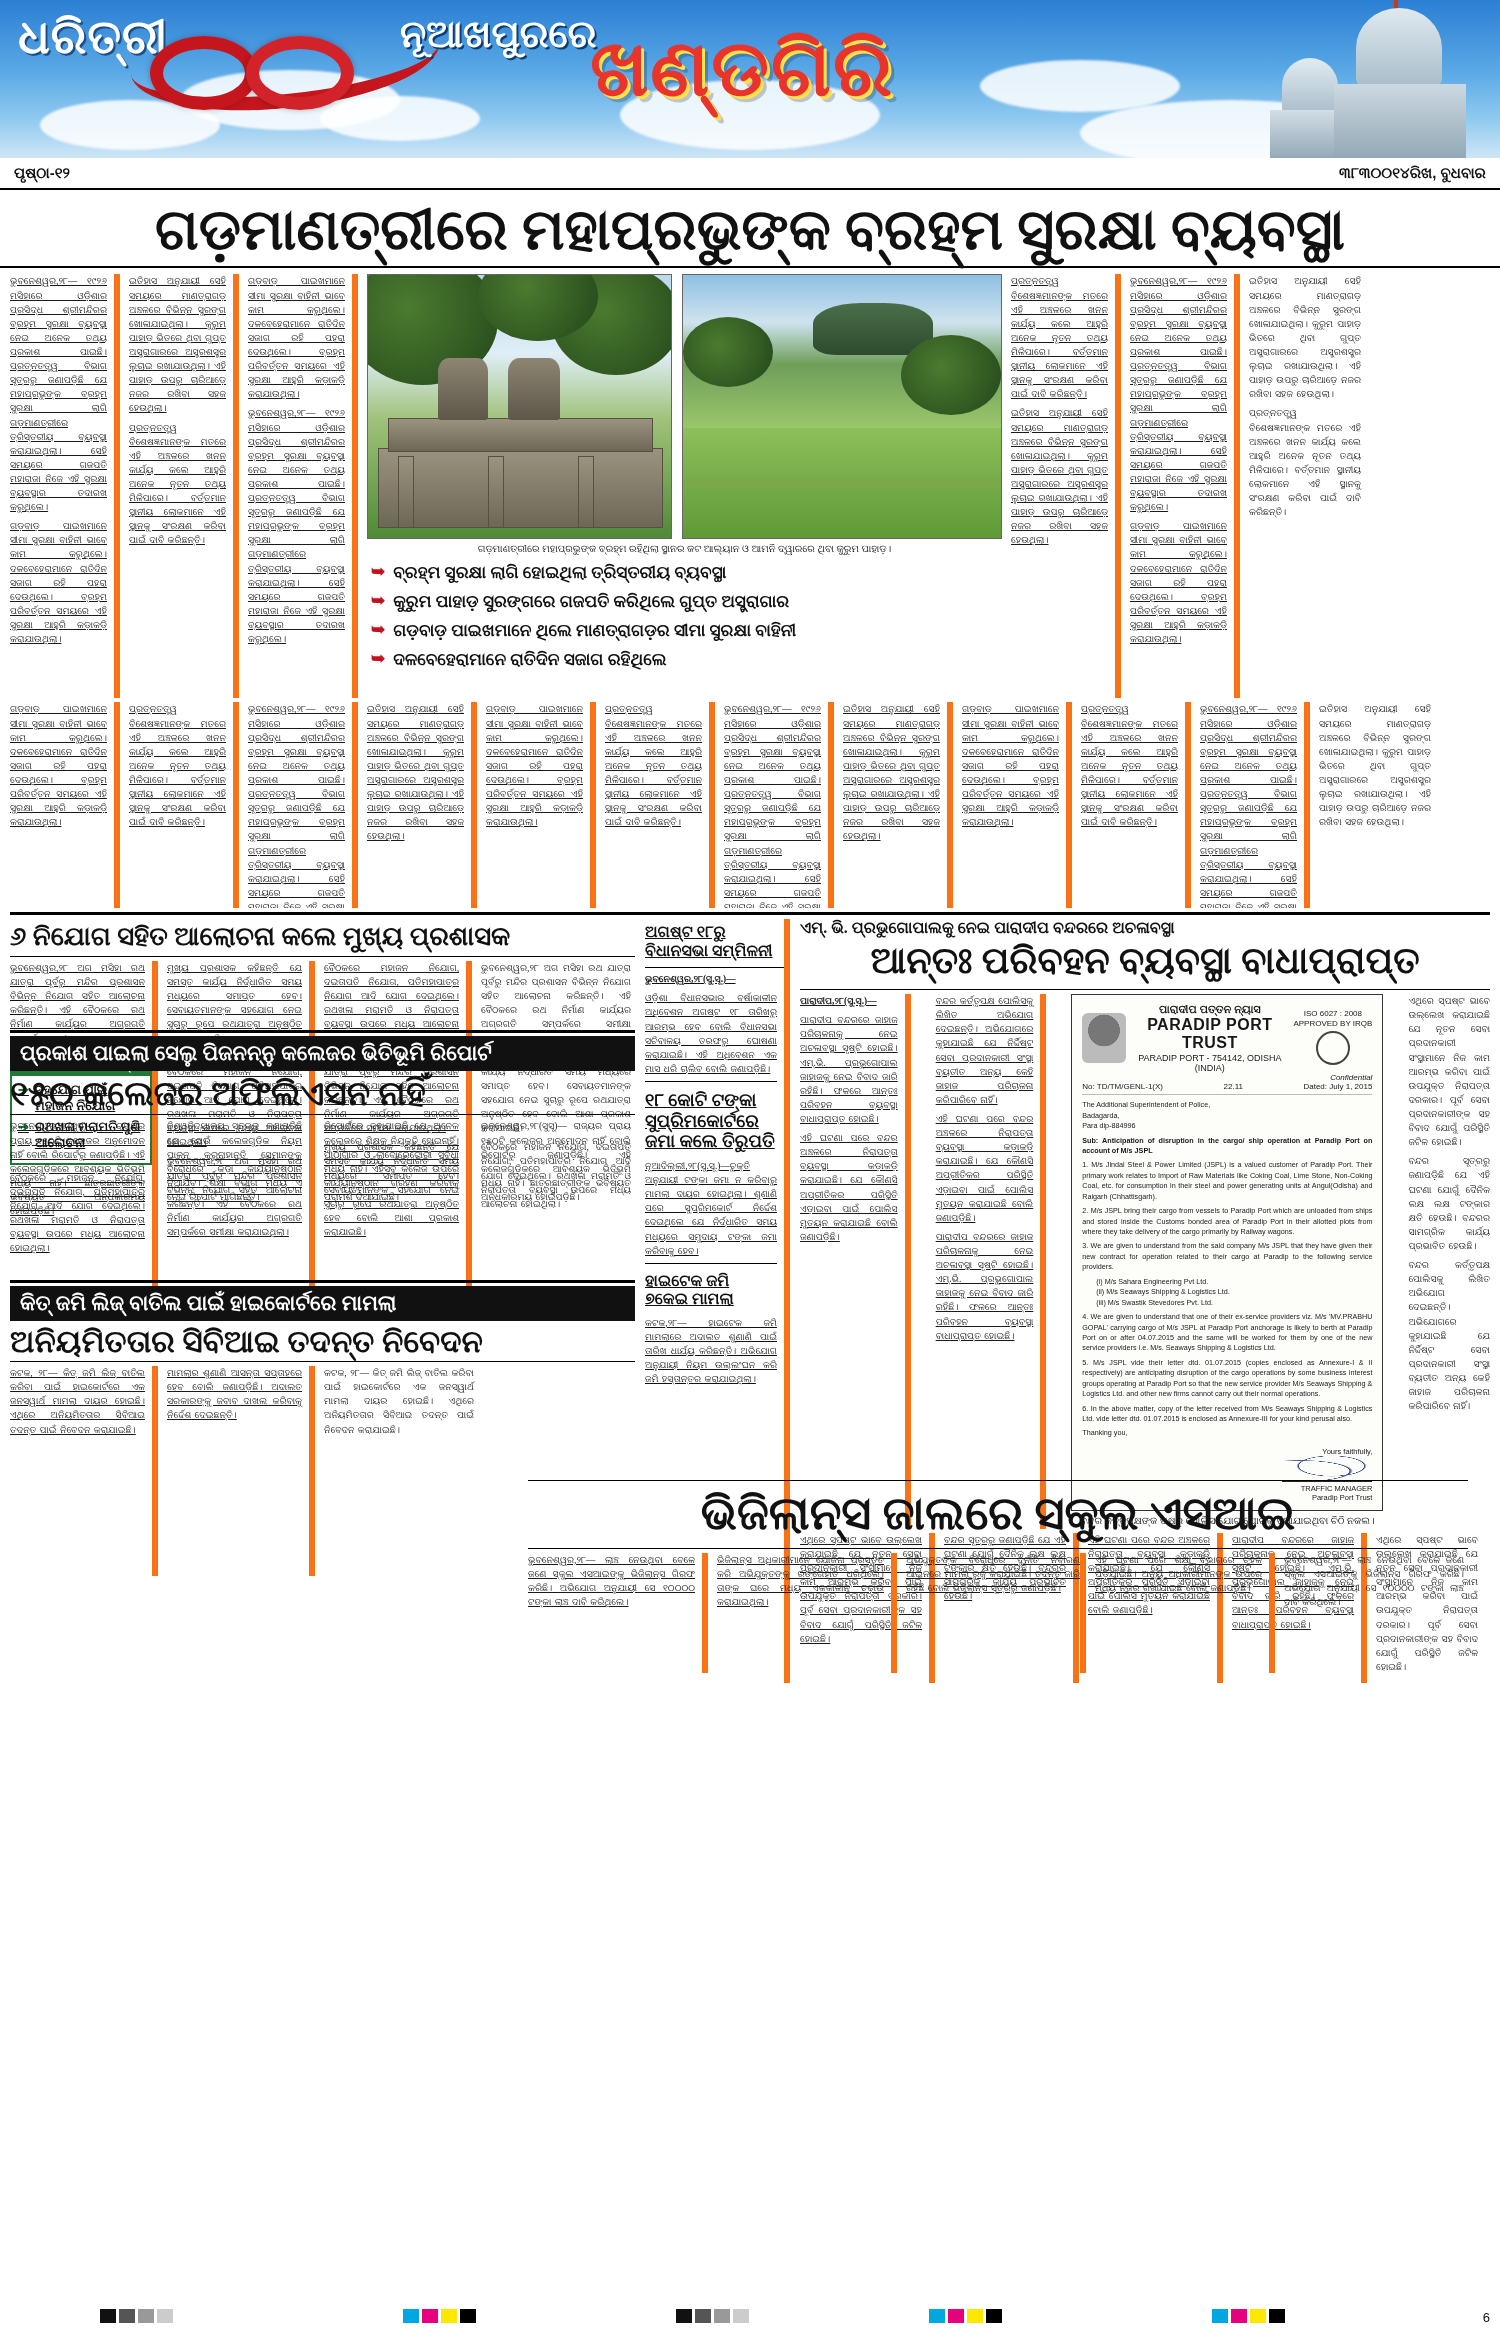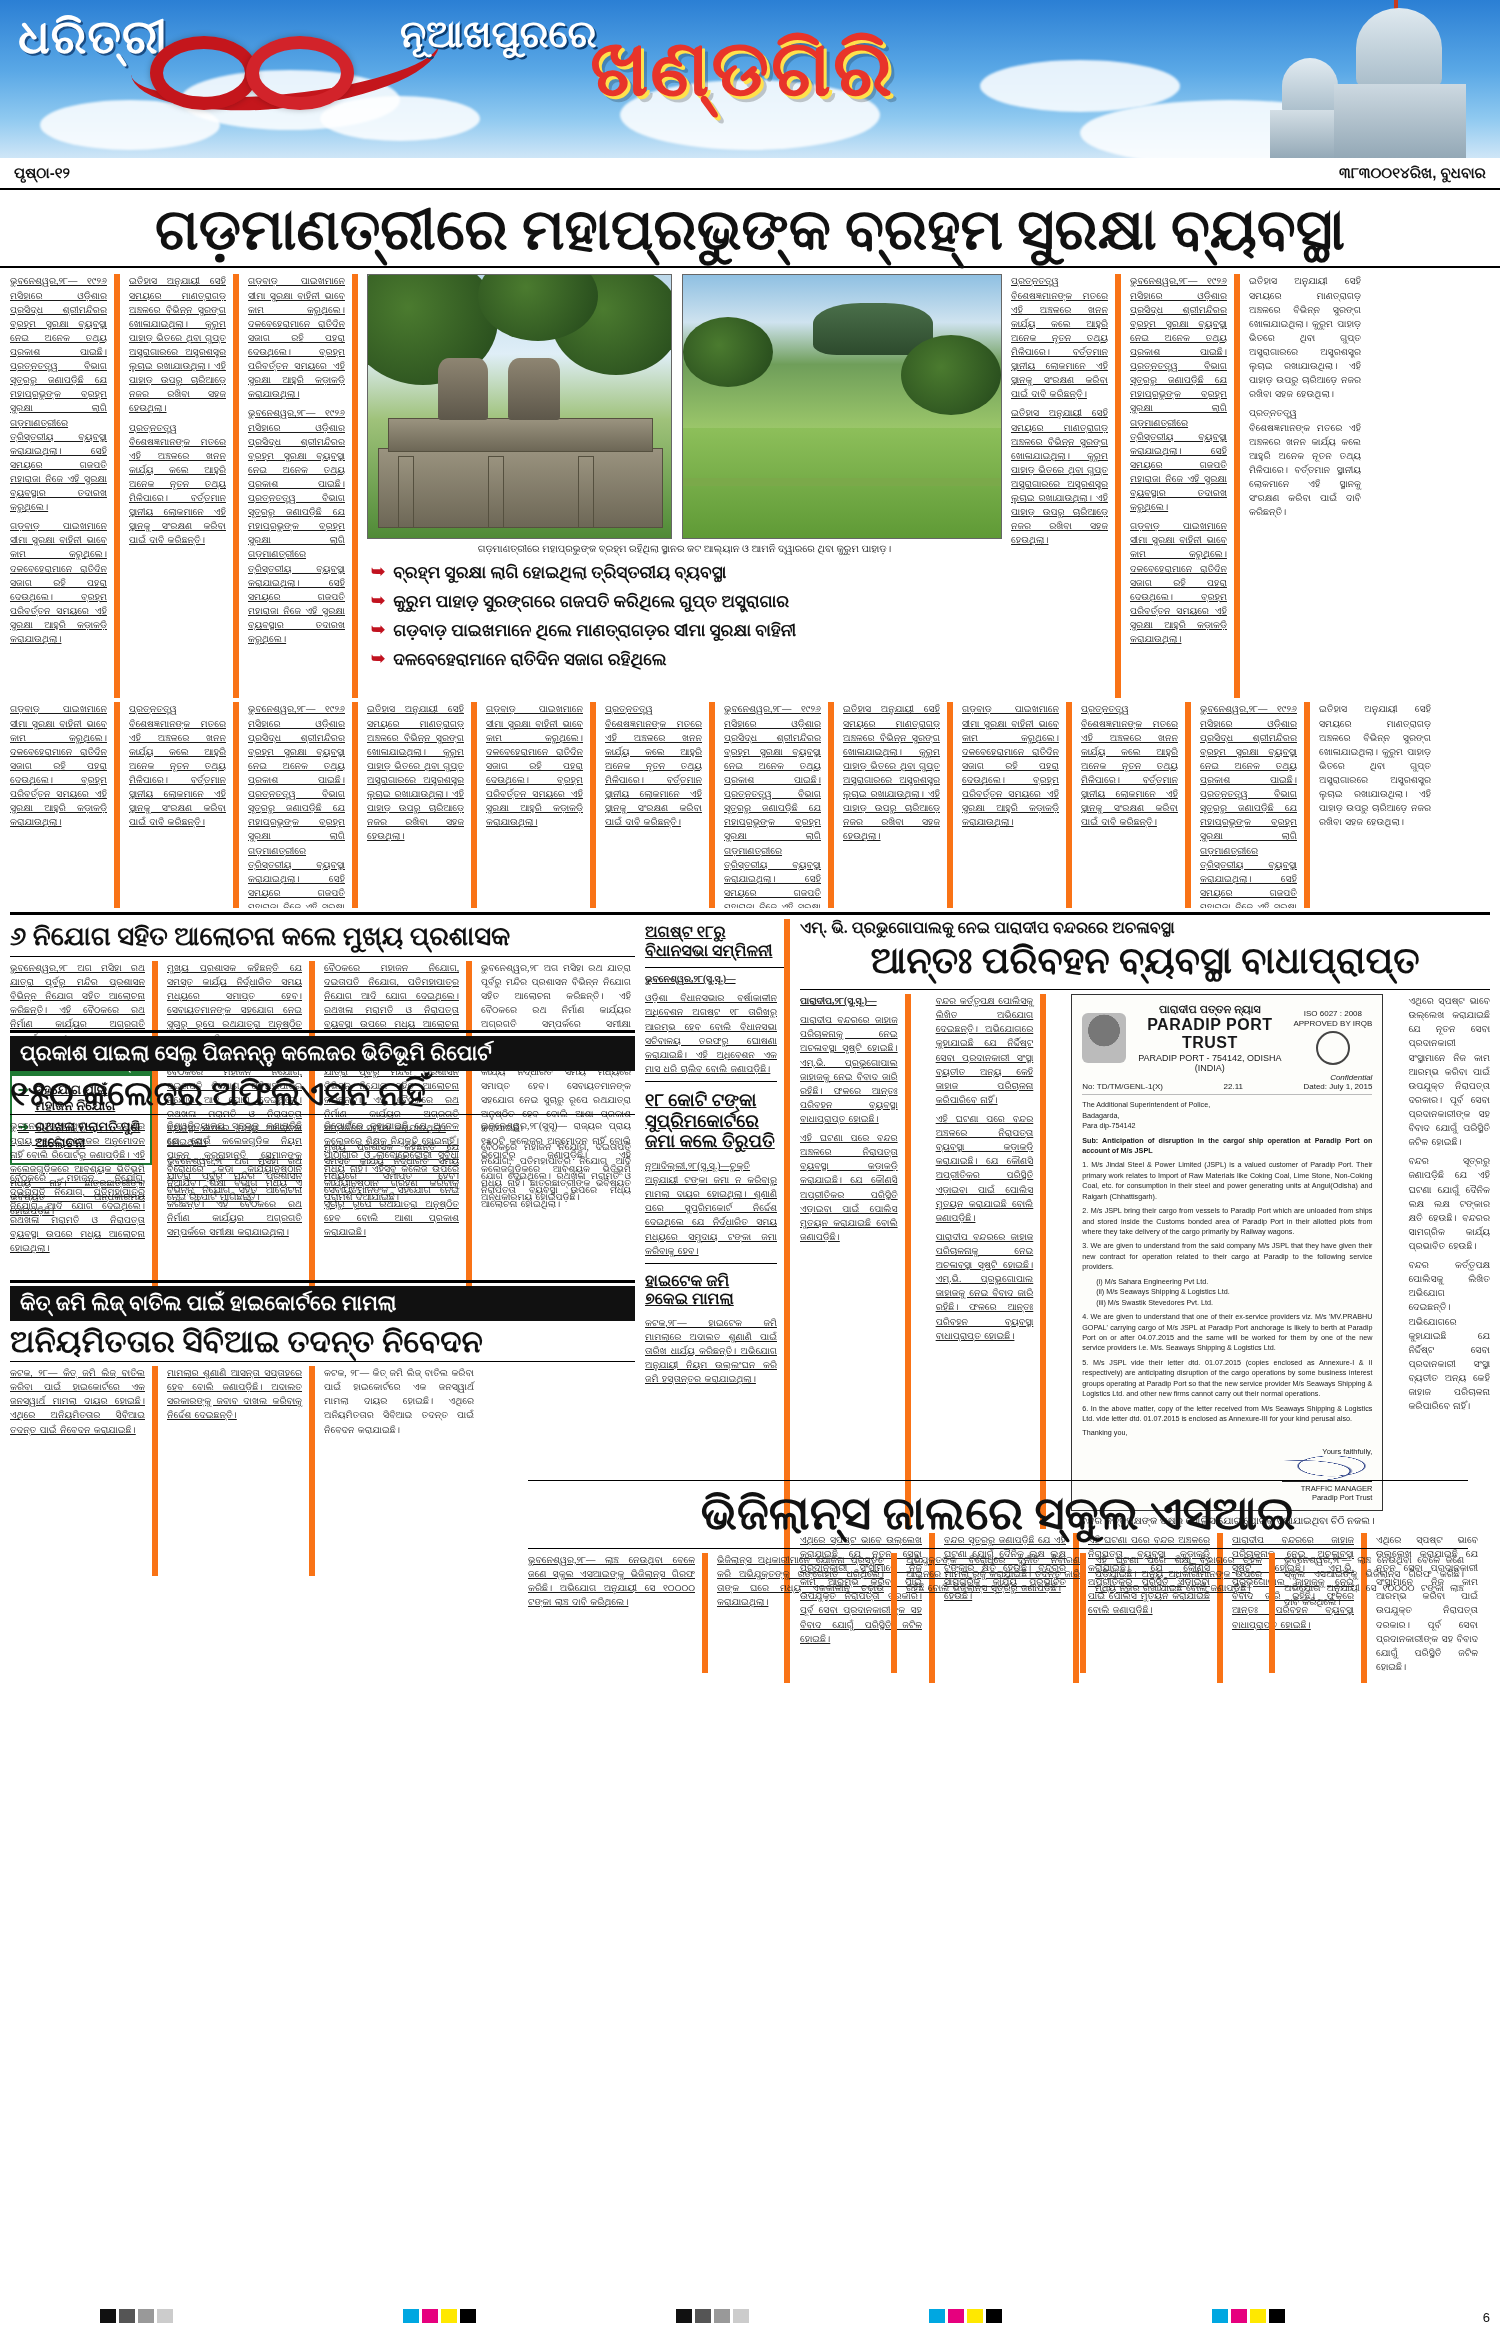--- a/index.html
+++ b/index.html
@@ -444,21 +444,21 @@
             </div>
             <div class="conf">Confidential</div>
             <div class="ref">
               <span>No:  TD/TM/GENL-1(X)</span>
               <span>22.11</span>
               <span>Dated: July 1, 2015</span>
             </div>
             <div class="body">
               <p style="white-space:pre-line;">The Additional Superintendent of Police,
 Badagarda,
-Para dip-754142</p>
+Para dip-884996</p>
               <p style="font-weight:bold;">Sub:   Anticipation of disruption in the cargo/ ship operation at Paradip Port on account of M/s JSPL</p>
               <p>1.   M/s Jindal Steel &amp; Power Limited (JSPL) is a valued customer of Paradip Port. Their primary work relates to Import of Raw Materials like Coking Coal, Lime Stone, Non-Coking Coal, etc. for consumption in their steel and power generating units at Angul(Odisha) and Raigarh (Chhattisgarh).</p>
               <p>2.   M/s JSPL bring their cargo from vessels to Paradip Port which are unloaded from ships and stored inside the Customs bonded area of Paradip Port in their allotted plots from where they take delivery of the cargo primarily by Railway wagons.</p>
               <p>3.   We are given to understand from the said company M/s JSPL that they have given their new contract for operation related to their cargo at Paradip to the following service providers.</p>
               <p style="white-space:pre-line;padding-left:14px;">(i)   M/s Sahara Engineering Pvt Ltd.
 (ii)  M/s Seaways Shipping &amp; Logistics Ltd.
 (iii) M/s Swastik Stevedores Pvt. Ltd.</p>
               <p>4.   We are given to understand that one of their ex-service providers viz. M/s 'MV.PRABHU GOPAL' carrying cargo of M/s JSPL at Paradip Port anchorage is likely to berth at Paradip Port on or after 04.07.2015 and the same will be worked for them by one of the new service providers i.e. M/s. Seaways Shipping &amp; Logistics Ltd.</p>
               <p>5.   M/s JSPL vide their letter dtd. 01.07.2015 (copies enclosed as Annexure-I &amp; II respectively) are anticipating disruption of the cargo operations by some business interest groups operating at Paradip Port so that the new service provider M/s Seaways Shipping &amp; Logistics Ltd. and other new firms cannot carry out their normal operations.</p>
               <p>6.   In the above matter, copy of the letter received from M/s Seaways Shipping &amp; Logistics Ltd. vide letter dtd. 01.07.2015 is enclosed as Annexure-III for your kind perusal also.</p>

